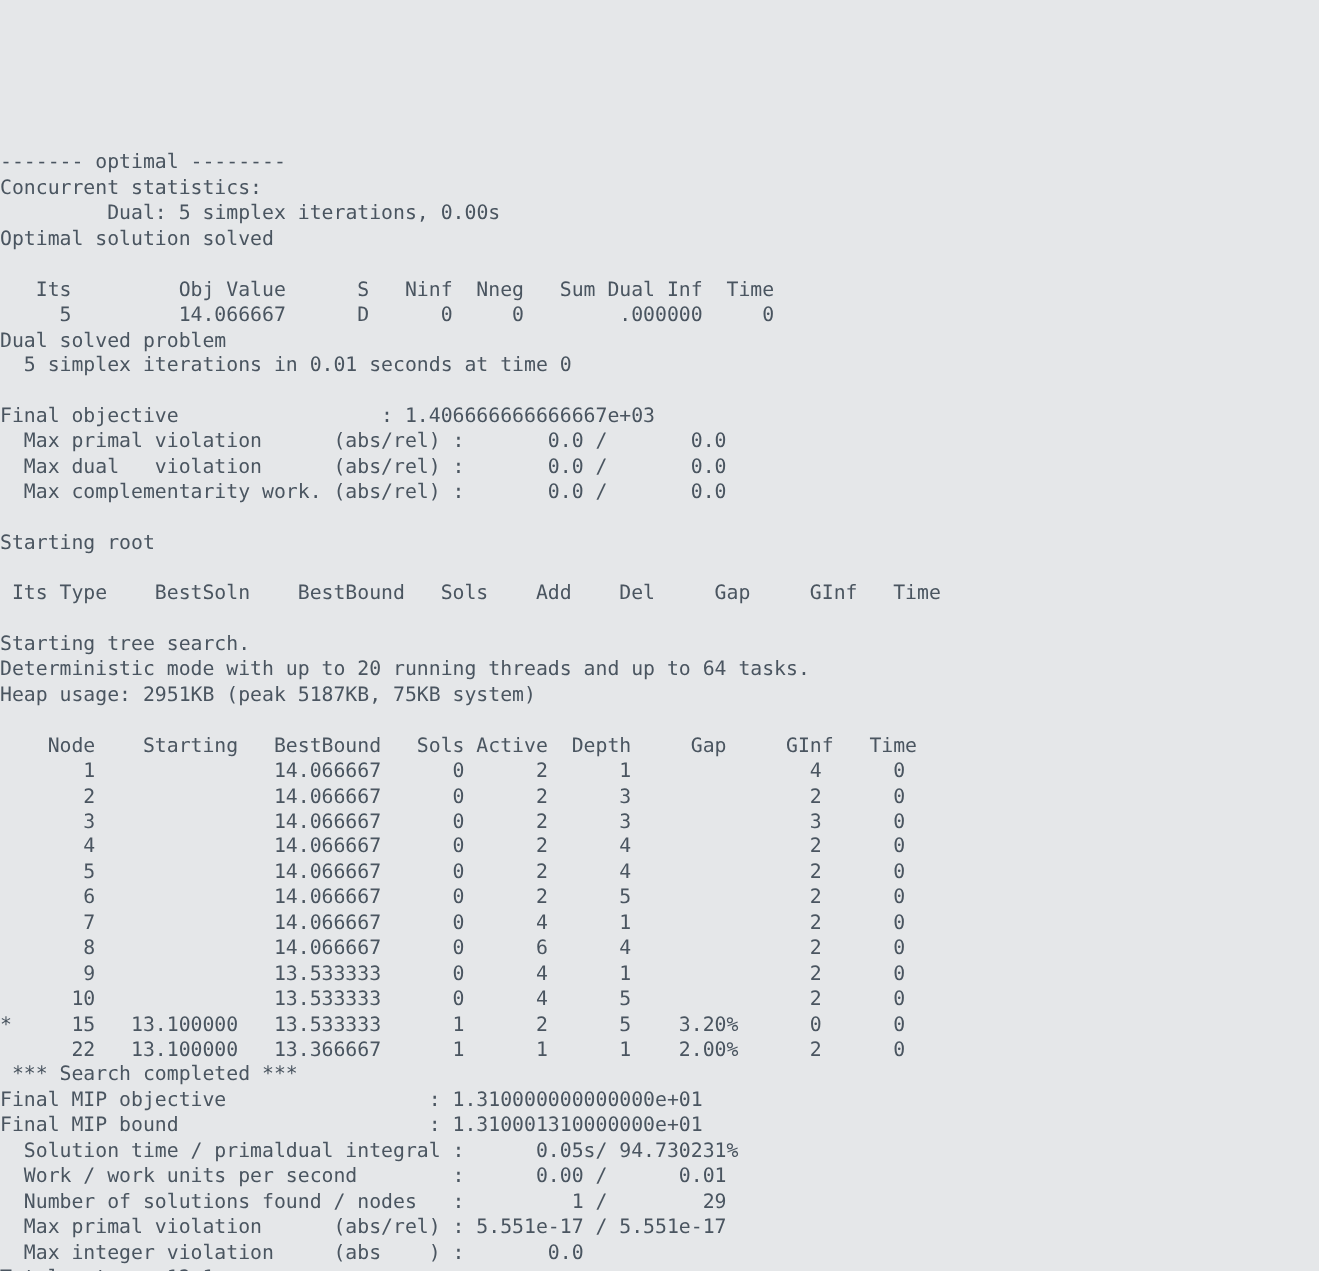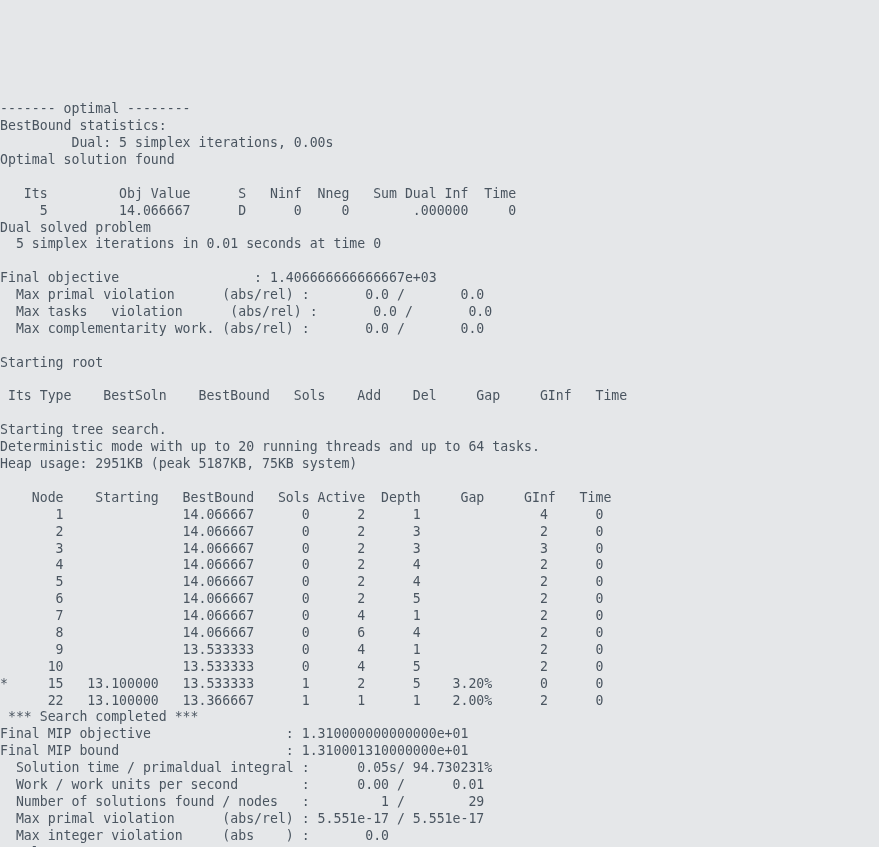--- a/index.html
+++ b/index.html
@@ -16,32 +16,32 @@
     padding: 0;
   }
 </style>
 </head>
 <body>
 
 
 
 <div id="terminal">
 <span>------- optimal --------</span>
-<span>BestBound statistics:</span>
+<span>Concurrent statistics:</span>
 <span>         <span>Dual: 5 simplex iterations, 0.00s</span></span>
-<span>Optimal solution found</span>
+<span>Optimal solution solved</span>
 
 <span>   Its         Obj Value      S   Ninf  Nneg   Sum Dual Inf  Time</span>
 <span>     5         14.066667      D      0     0        .000000     0</span>
 <span>Dual solved problem</span>
 <span>  5 simplex iterations in 0.01 seconds at time 0</span>
 
 <span>Final objective                 : 1.406666666666667e+03</span>
 <span>  Max primal violation      (abs/rel) :       0.0 /       0.0</span>
-<span>  Max tasks   violation      (abs/rel) :       0.0 /       0.0</span>
+<span>  Max dual   violation      (abs/rel) :       0.0 /       0.0</span>
 <span>  Max complementarity work. (abs/rel) :       0.0 /       0.0</span>
 
 <span>Starting root</span>
 
 <span> Its Type    BestSoln    BestBound   Sols    Add    Del     Gap     GInf   Time</span>
 
 <span>Starting tree search.</span>
 <span>Deterministic mode with up to 20 running threads and up to 64 tasks.</span>
 <span>Heap usage: 2951KB (peak 5187KB, 75KB system)</span>
 

